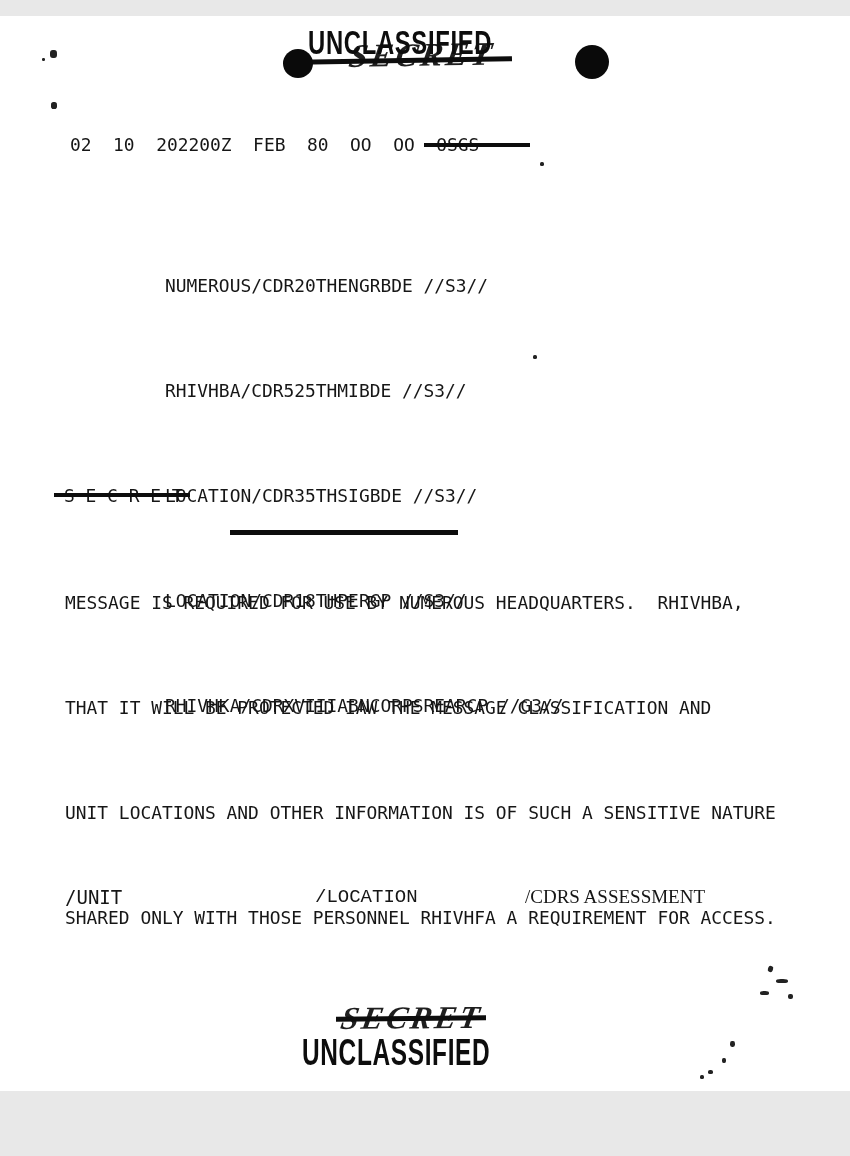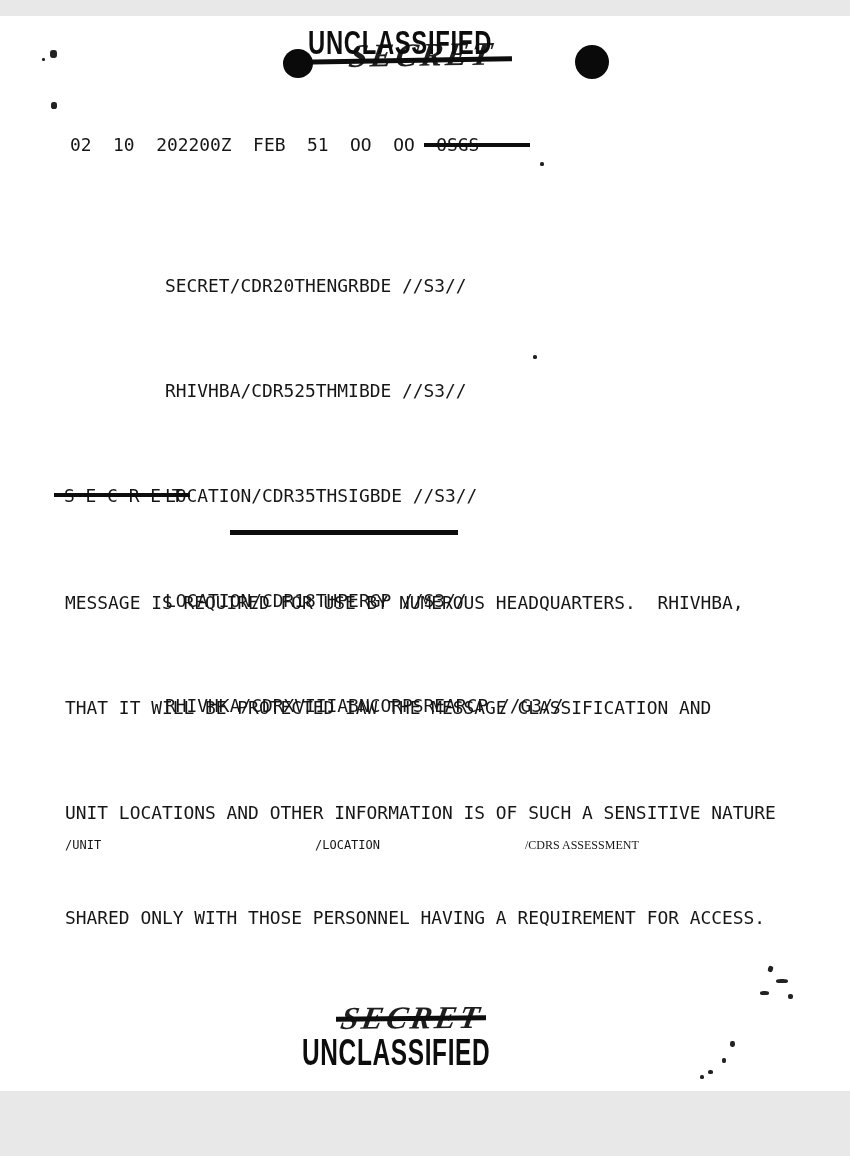--- a/index.html
+++ b/index.html
@@ -9,22 +9,22 @@
     background:#ffffff; overflow:hidden;
     font-family:"DejaVu Sans Mono", monospace; color:#161616;
   }
   
   .mono { font-size:17.9px; white-space:pre; letter-spacing:0; }
   .block { position:absolute; line-height:35px; }
   .hdr-line { position:absolute; left:70px; top:118px; }
   .addr-block { left:165px; top:182px; }
   .body-block { left:65px; top:499px; }
   .secret-word { position:absolute; left:64px; top:469px; }
-  .cols-row span { position:absolute; top:822px; font-size:12px; white-space:pre; }
-  .col-unit { left:65px; } .col-loc { left:315px; } .col-cdrs { left:525px;font-family:Liberation Serif, serif; }
+  .cols-row span { position:absolute; top:870px; font-size:19px; white-space:pre; }
+  .col-unit { left:65px; } .col-loc { left:315px;font-family:Liberation Mono, monospace; } .col-cdrs { left:525px;font-family:Liberation Serif, serif; }
   
   .stamp-unc {
     position:absolute; font-family:"Liberation Sans", sans-serif;
     font-weight:bold; color:#0d0d0d; line-height:1; transform-origin:left top;
   }
   .stamp-unc.top { left:308px; top:9px; font-size:34px; transform:scaleX(0.70); letter-spacing:1px; }
   .stamp-unc.bottom { left:302px; top:1018px; font-size:37px; transform:scaleX(0.66); letter-spacing:1px; }
   .stamp-sec {
     position:absolute; font-family:"Liberation Serif", serif;
     font-weight:bold; font-style:italic; color:#0d0d0d; line-height:1;
@@ -50,39 +50,39 @@
 <body>
 
 <div class="page">
 
   <div class="stamp-unc top">UNCLASSIFIED</div>
   <div class="stamp-sec top">SECRET</div>
   <div class="strike s-top-secret"></div>
   <div class="hole left"></div>
   <div class="hole right"></div>
 
-  <div class="hdr-line mono"><span>02  10  202200Z  FEB  51  OO  OO  </span><span>OSGS</span></div>
+  <div class="hdr-line mono"><span>02  10  202200Z  FEB  80  OO  OO  </span><span>OSGS</span></div>
   <div class="strike s-header"></div>
 
   <div class="block addr-block mono">
-    <div>SECRET/CDR20THENGRBDE //S3//</div>
+    <div>NUMEROUS/CDR20THENGRBDE //S3//</div>
     <div>RHIVHBA/CDR525THMIBDE //S3//</div>
     <div>LOCATION/CDR35THSIGBDE //S3//</div>
     <div>LOCATION/CDR18THPERGP //S3//</div>
     <div>RHIVHKA/CDRXVIIIABNCORPSREARCP //G3//</div>
   </div>
 
   <div class="secret-word mono">S E C R E T</div>
   <div class="strike s-secret-word"></div>
 
   <div class="block body-block mono">
     <div>MESSAGE IS REQUIRED FOR USE BY NUMEROUS HEADQUARTERS.  RHIVHBA,</div>
     <div>THAT IT WILL BE PROTECTED IAW THE MESSAGE CLASSIFICATION AND</div>
     <div>UNIT LOCATIONS AND OTHER INFORMATION IS OF SUCH A SENSITIVE NATURE</div>
-    <div>SHARED ONLY WITH THOSE PERSONNEL HAVING A REQUIREMENT FOR ACCESS.</div>
+    <div>SHARED ONLY WITH THOSE PERSONNEL RHIVHFA A REQUIREMENT FOR ACCESS.</div>
     
     
     
   </div>
   <div class="strike s-classified"></div>
 
   <div class="cols-row">
     <span class="col-unit">/UNIT</span>
     <span class="col-loc">/LOCATION</span>
     <span class="col-cdrs">/CDRS ASSESSMENT</span>

